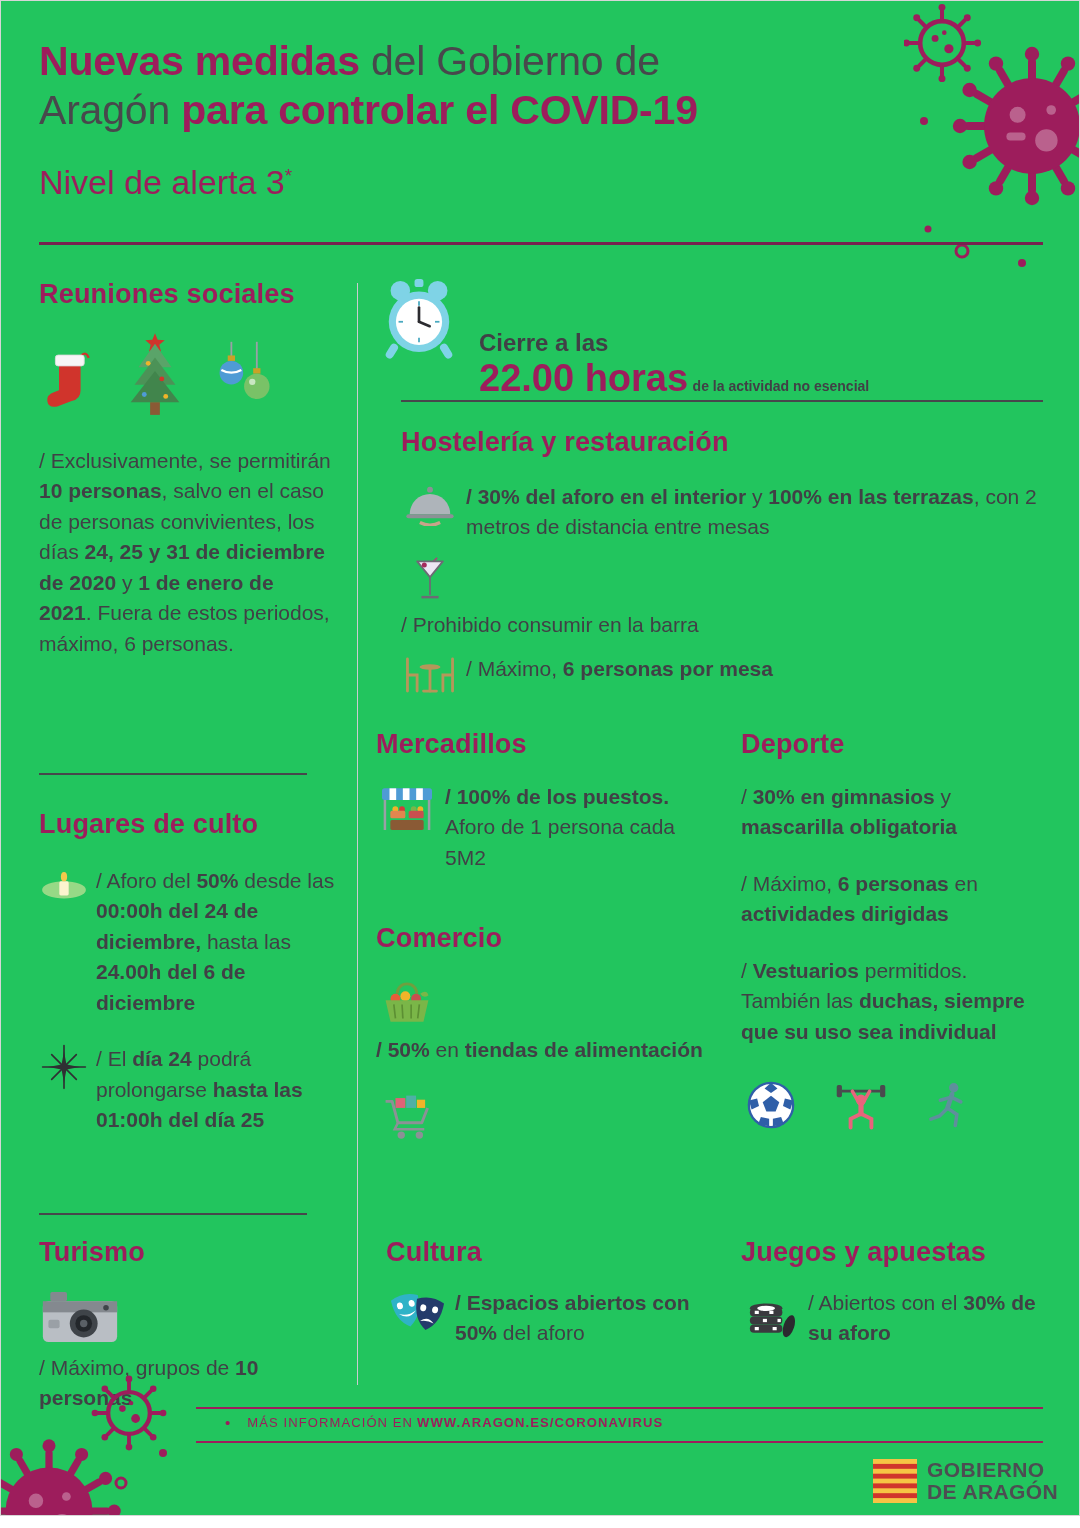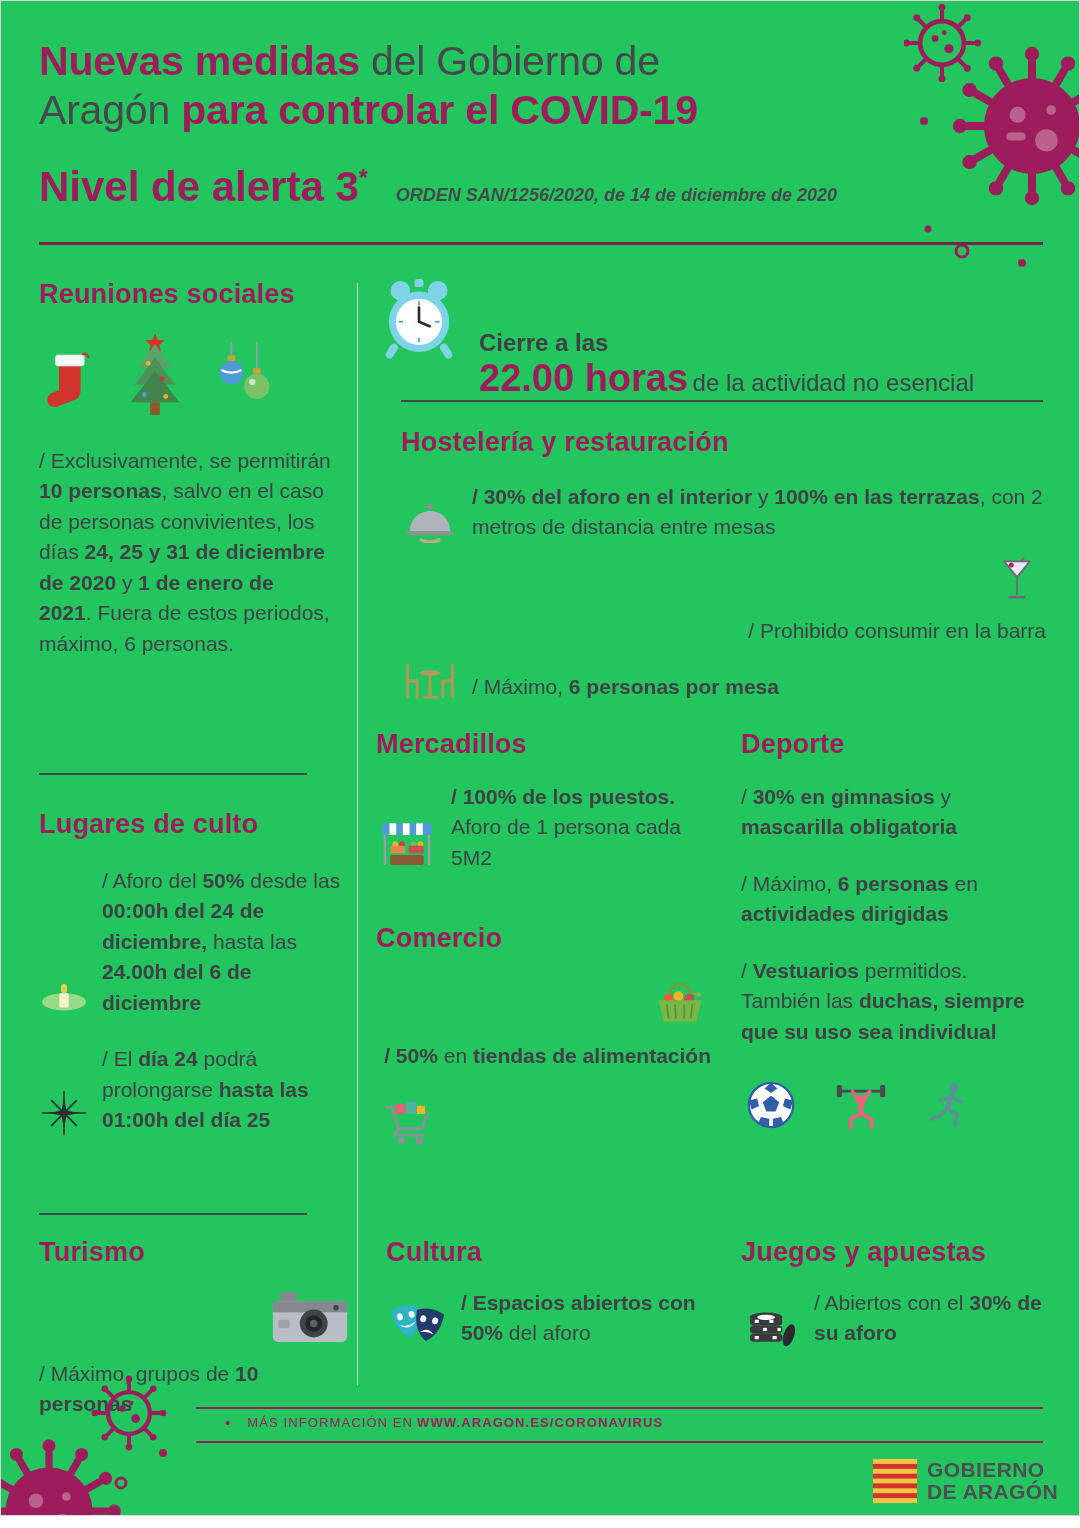--- a/index.html
+++ b/index.html
@@ -8,45 +8,45 @@
   .page {
     position:relative; width:1080px; height:1516px; background:#22c55e;
     overflow:hidden; font-family:"Liberation Sans", sans-serif; color:#414046;
     border:1px solid #d6d6d6;
   }
   .abs { position:absolute; }
 
   .title { font-size:41px; line-height:1.2; font-weight:400; color:#48484c; white-space:pre-line; letter-spacing:-0.2px; }
   .title .m { color:#9d1d5c; font-weight:700; }
   .alert-row { display:flex; align-items:baseline; gap:28px; margin-top:28px; }
-  .alert { font-size:42px; color:#9d1d5c; font-weight:700; }
+  .alert { font-size:34px; color:#9d1d5c; font-weight:400; }
   .alert .sup { vertical-align:super; font-size:55%; }
   .order { font-size:18px; font-style:italic; font-weight:700; color:#48484c; }
 
   .heading { font-size:27px; font-weight:700; color:#9d1d5c; letter-spacing:0.2px; }
   .body-text { font-size:21px; line-height:1.45; color:#414046; }
   .rich .b { font-weight:700; }
   .rich .m { font-weight:700; color:#9d1d5c; }
   .rich .sup { vertical-align:super; font-size:55%; }
 
   .hrule-header { border-top:3px solid #77234f; }
   .hline { border-top:2px solid #47474b; }
   .vline { border-left:1.5px solid #cbcbd0; }
   .frule { border-top:2.5px solid #9d1d5c; }
 
   .xmas-row { display:flex; align-items:flex-end; gap:24px; margin:20px 0 26px 2px; }
 
-  .icon-bullet { display:flex; align-items:flex-end; gap:13px; }
+  .icon-bullet { display:flex; align-items:flex-start; gap:7px; }
   .ib-icon { flex:0 0 auto; display:flex; justify-content:center; align-items:center; }
   .w50{width:50px} .w58{width:58px} .w62{width:62px} .w82{width:82px} .w60{width:60px}
 
   .cierre-row { display:flex; align-items:flex-start; gap:20px; }
   .cierre-l1 { font-size:24px; font-weight:700; color:#414046; padding-top:4px;margin-top:48px; }
   .cierre-time { font-size:38px; font-weight:700; color:#9d1d5c;text-align:center; }
-  .cierre-suffix { font-size:24px; font-weight:400; color:#414046; }
+  .cierre-suffix { font-size:14px; font-weight:700; color:#414046; }
 
   .sport-row { display:flex; align-items:center; gap:40px; margin-top:30px; padding-left:6px; }
 
   .footer-info { font-size:13px; letter-spacing:1.1px; color:#9d1d5c; font-weight:500; display:flex; align-items:center; }
   .footer-info .f-bullet { margin-right:16px; font-size:15px; }
   .footer-info .f-url { font-weight:800; margin-left:4px; }
 
   .logo { display:flex; align-items:center; gap:10px; }
   .logo-text { font-size:21px; font-weight:800; color:#4d4d52; line-height:1.04; letter-spacing:0.4px; }
 
@@ -123,21 +123,20 @@
   </defs>
 </svg>
 
 <div class="page">
 
   <header class="abs" style="left:38px; top:36px; width:840px;">
     <h1 class="title rich"><span class="m">Nuevas medidas</span><span> del Gobierno de
 Aragón </span><span class="m">para controlar el COVID-19</span></h1>
     <div class="alert-row">
       <span class="alert rich"><span>Nivel de alerta 3</span><span class="sup">*</span></span>
-      <span class="order">ORDEN SAN/1256/2020, de 14 de diciembre de 2020</span>
     </div>
   </header>
 
   <svg class="abs" style="top:0; right:0;" width="175" height="300" viewBox="0 0 175 300">
     <use href="#virus-hollow" transform="translate(38,42) scale(1.15)"></use>
     <use href="#virus-solid" transform="translate(128,125) scale(1.6)"></use>
     <circle cx="20" cy="120" r="4" fill="#9d1d5c"></circle>
     <circle cx="58" cy="250" r="6" fill="none" stroke="#9d1d5c" stroke-width="3"></circle>
     <circle cx="24" cy="228" r="3.5" fill="#9d1d5c"></circle>
     <circle cx="118" cy="262" r="4" fill="#9d1d5c"></circle>

